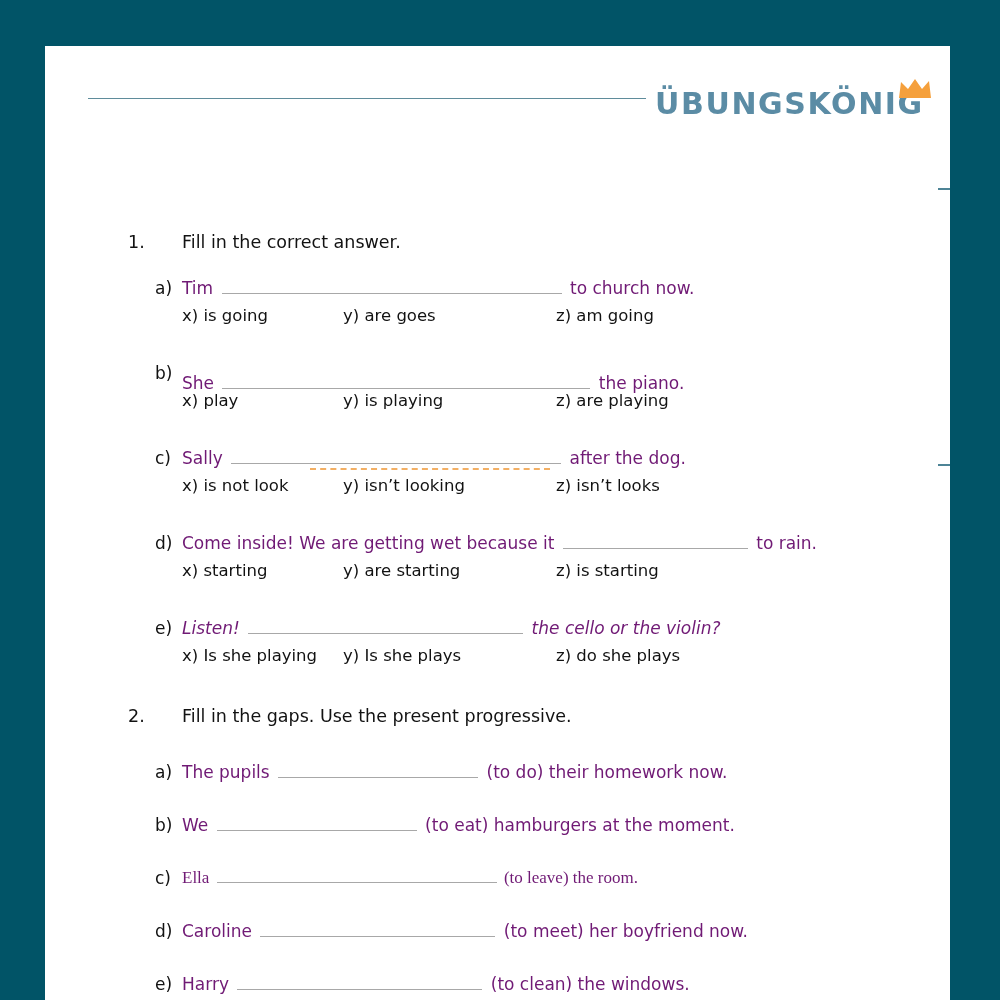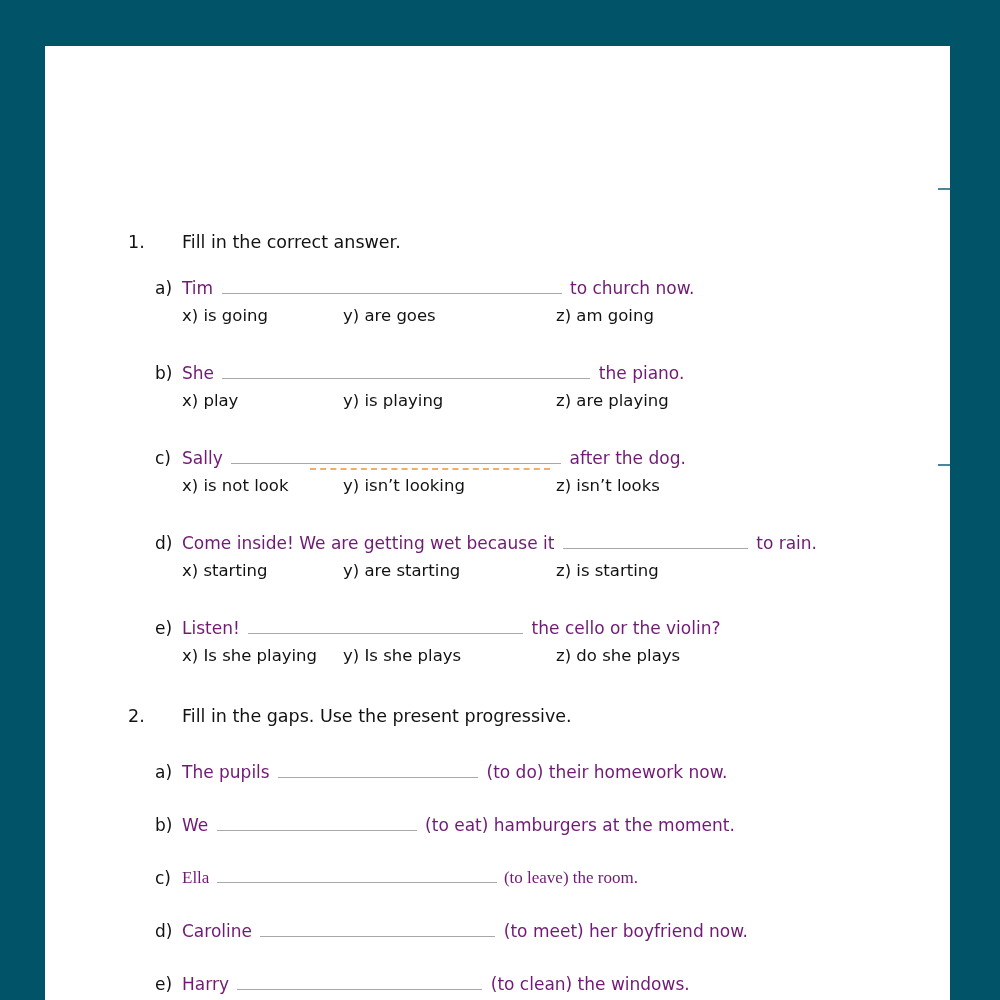--- a/index.html
+++ b/index.html
@@ -128,47 +128,56 @@
     width: 12px;
     height: 0;
     border-top: 2px solid #4d8496;
   }
 </style>
 </head>
 <body>
 
 <div id="page">
 
+  <div class="header">
+    <div class="header-rule"></div>
+    <div class="logo">
+      <div class="logo-text">ÜBUNGSKÖNIG</div>
+      <svg class="crown" viewBox="0 0 34 22">
+        <path d="M1 20 L3 4 L10 11 L17 1 L24 11 L31 3 L33 20 Z" fill="#f5a03c"></path>
+      </svg>
+    </div>
+  </div>
 
 
   <div id="content">
       <div class="tasknum" style="left: 83px; top: 186px;">1.</div>
       <div class="tasktext" style="left: 137px; top: 186px;">Fill in the correct answer.</div>
       <div class="itemlabel" style="left: 110px; top: 232px;">a)</div>
       <div class="itemline" style="left: 137px; top: 232px;"><span>Tim </span><span class="blank" style="width: 340px;"></span><span> to church now.</span></div>
       <div class="opt" style="left: 137px; top: 260px;">x) is going</div>
       <div class="opt" style="left: 298px; top: 260px;">y) are goes</div>
       <div class="opt" style="left: 511px; top: 260px;">z) am going</div>
       <div class="itemlabel" style="left: 110px; top: 317px;">b)</div>
-      <div class="itemline" style="left: 137px; top: 317px;"><span>She </span><span class="blank" style="width: 368px;"></span><span> the piano.</span></div>
+      <div class="itemline" style="left: 137px; top: 327px;"><span>She </span><span class="blank" style="width: 368px;"></span><span> the piano.</span></div>
       <div class="opt" style="left: 137px; top: 345px;">x) play</div>
       <div class="opt" style="left: 298px; top: 345px;">y) is playing</div>
       <div class="opt" style="left: 511px; top: 345px;">z) are playing</div>
       <div class="itemlabel" style="left: 110px; top: 402px;">c)</div>
       <div class="itemline" style="left: 137px; top: 402px;"><span>Sally </span><span class="blank" style="width: 330px;"></span><span> after the dog.</span></div>
       <div class="opt" style="left: 137px; top: 430px;">x) is not look</div>
       <div class="opt" style="left: 298px; top: 430px;">y) isn’t looking</div>
       <div class="opt" style="left: 511px; top: 430px;">z) isn’t looks</div>
       <div class="itemlabel" style="left: 110px; top: 487px;">d)</div>
       <div class="itemline" style="left: 137px; top: 487px;"><span>Come inside! We are getting wet because it </span><span class="blank" style="width: 185px;"></span><span> to rain.</span></div>
       <div class="opt" style="left: 137px; top: 515px;">x) starting</div>
       <div class="opt" style="left: 298px; top: 515px;">y) are starting</div>
       <div class="opt" style="left: 511px; top: 515px;">z) is starting</div>
       <div class="itemlabel" style="left: 110px; top: 572px;">e)</div>
-      <div class="itemline" style="left: 137px; top: 572px;"><span>Listen! </span><span class="blank" style="width: 275px;"></span><span> the cello or the violin?</span></div>
+      <div class="itemline" style="left: 137px; top: 572px; font-style: italic;"><span>Listen! </span><span class="blank" style="width: 275px;"></span><span> the cello or the violin?</span></div>
       <div class="opt" style="left: 137px; top: 600px;">x) Is she playing</div>
       <div class="opt" style="left: 298px; top: 600px;">y) Is she plays</div>
       <div class="opt" style="left: 511px; top: 600px;">z) do she plays</div>
       <div class="tasknum" style="left: 83px; top: 660px;">2.</div>
       <div class="tasktext" style="left: 137px; top: 660px;">Fill in the gaps. Use the present progressive.</div>
       <div class="itemlabel" style="left: 110px; top: 716px;">a)</div>
       <div class="itemline" style="left: 137px; top: 716px;"><span>The pupils </span><span class="blank" style="width: 200px;"></span><span> (to do) their homework now.</span></div>
       <div class="itemlabel" style="left: 110px; top: 769px;">b)</div>
       <div class="itemline" style="left: 137px; top: 769px;"><span>We </span><span class="blank" style="width: 200px;"></span><span> (to eat) hamburgers at the moment.</span></div>
       <div class="itemlabel" style="left: 110px; top: 822px;">c)</div>

